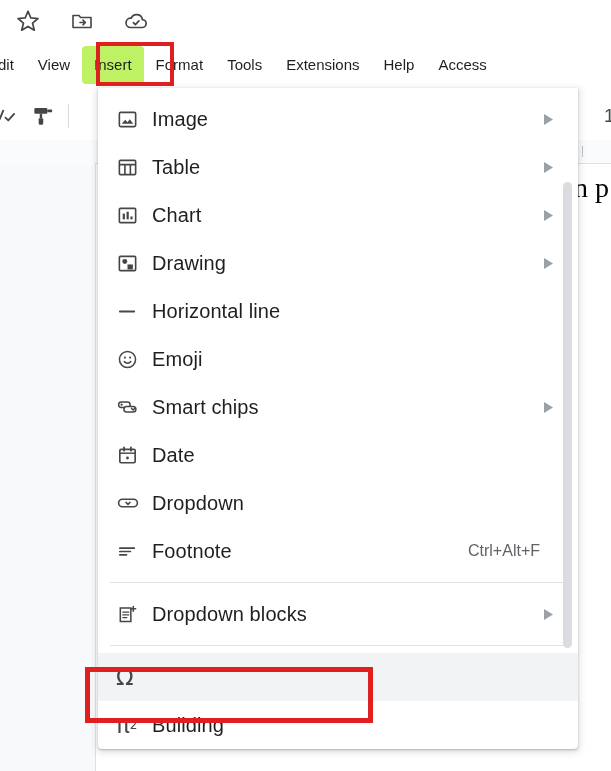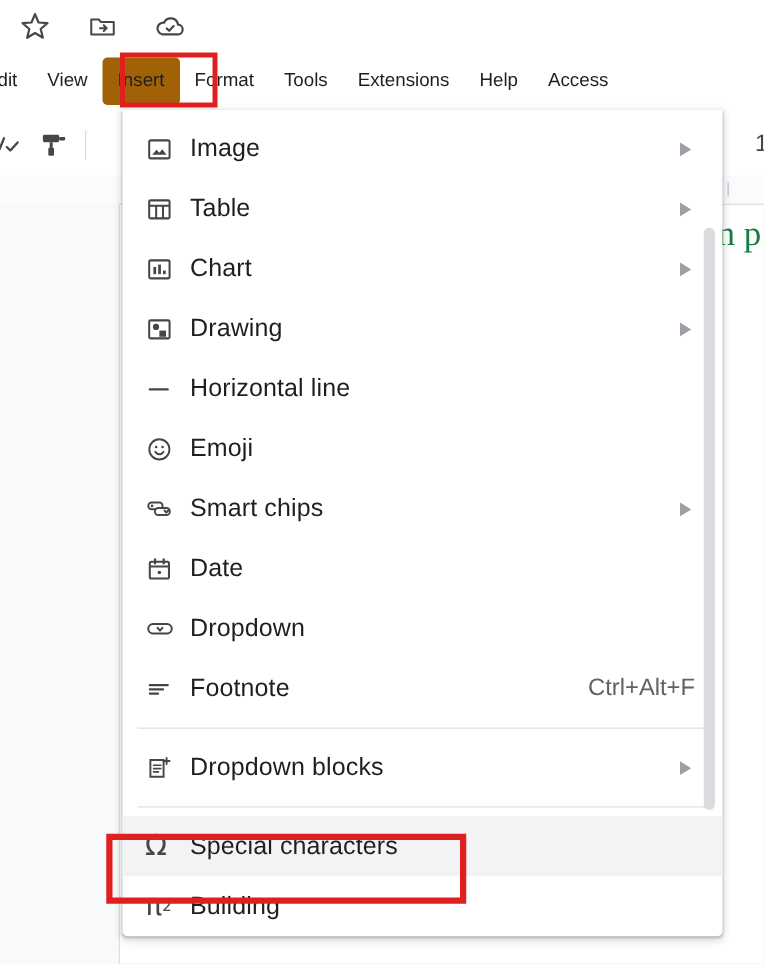--- a/index.html
+++ b/index.html
@@ -52,21 +52,21 @@
     font-size: 15px;
     color: #1f1f1f;
     white-space: nowrap;
   }
   .menu-title {
     padding: 4px 12px;
     border-radius: 4px;
     line-height: 30px;
   }
   .menu-title.active {
-    background: #a16207;
+    background: #bef264;
     text-align: right;
   }
   #menu-edit { margin-left: -14px; }
 
   
   #insert-annotation {
     position: absolute;
     left: 96px; top: 42px;
     width: 78px; height: 44px;
     border: 4px solid #e02020;
@@ -132,21 +132,21 @@
     position: absolute;
     left: 96px; top: 0;
     width: 515px; height: 607px;
     background: #ffffff;
     box-shadow: 0 0 0 1px #e0e0e0;
   }
   #doc-text {
     position: absolute;
     left: 478px; top: 8px;
     font-size: 28px;
-    color: #15803d;
+    color: #000000;
     font-family: "Liberation Serif", serif;
     white-space: nowrap;
   }
 
   
   #insert-menu {
     position: absolute;
     left: 98px; top: 88px;
     width: 480px;
     background: #ffffff;
@@ -177,23 +177,23 @@
     color: #444746;
   }
   .mi-label {
     font-size: 20px;
     color: #1f1f1f;
     letter-spacing: .1px;
     flex: 1;
     white-space: nowrap;
   }
   .mi-shortcut {
-    font-size: 19px;
+    font-size: 16px;
     color: #5f6368;
-    margin-right: 8px;
+    margin-right: 24px;
     white-space: nowrap;
     text-align: right;
   }
   .mi-arrow {
     width: 20px;
     display: flex;
     align-items: center;
     justify-content: center;
     margin-right: 6px;
   }
@@ -460,21 +460,20 @@
       <svg width="11" height="13" viewBox="0 0 11 13">
           <polygon points="1,1 10,6.5 1,12" fill="#9aa0a6"></polygon>
         </svg>
     </span>
   </div>
 
   <div class="menu-divider"></div>
 
   <div class="menu-row hovered">
     <span class="mi-icon glyph-icon">Ω</span>
-    <span class="mi-label">Special characters</span>
   </div>
 
   <div class="menu-row">
     <span class="mi-icon glyph-icon">π<sup>2</sup></span>
     <span class="mi-label">Building</span>
   </div>
 
   <div id="menu-scrollbar">
     <div id="menu-scroll-thumb"></div>
   </div>

